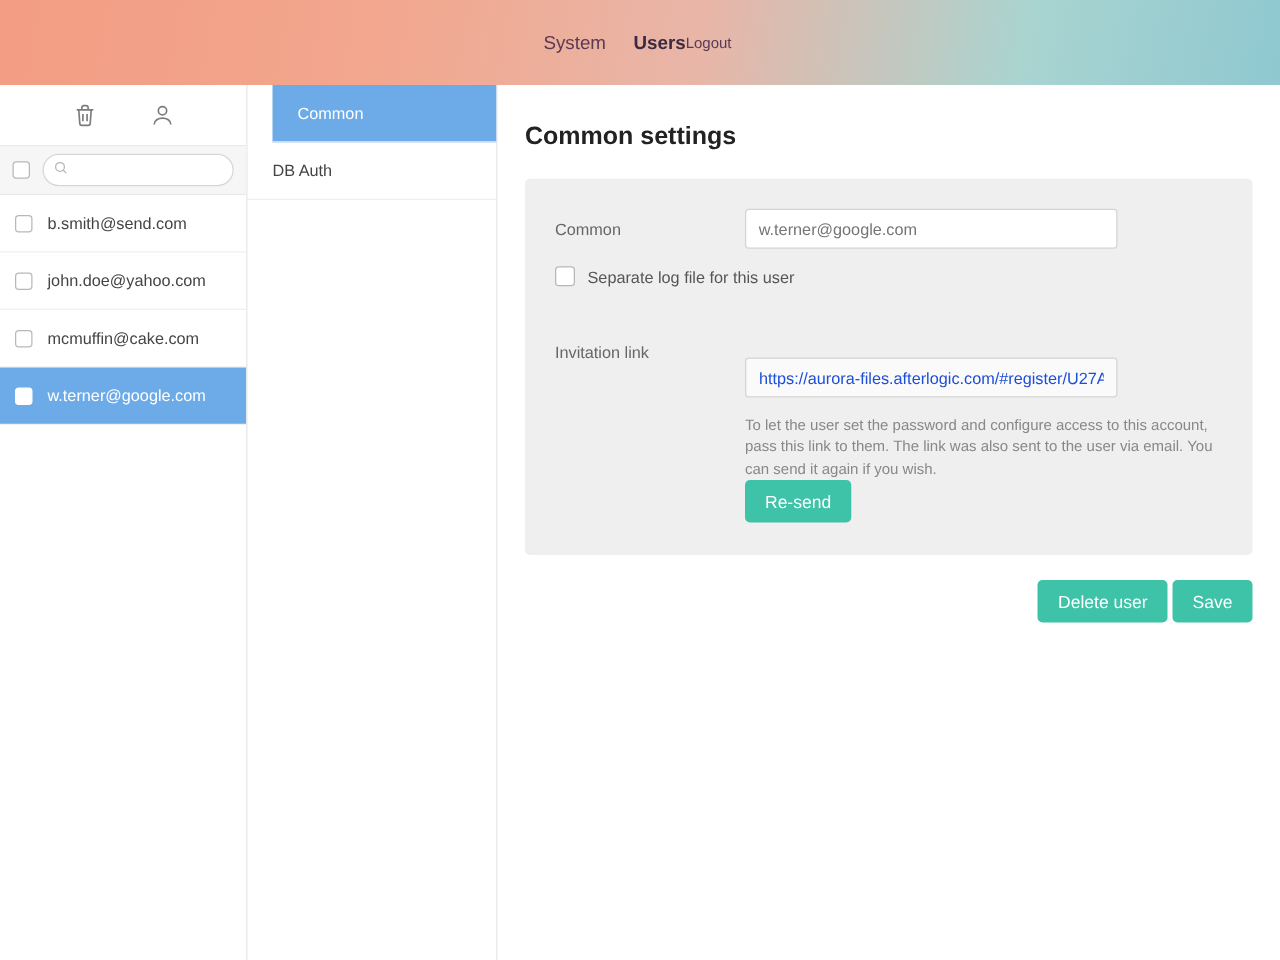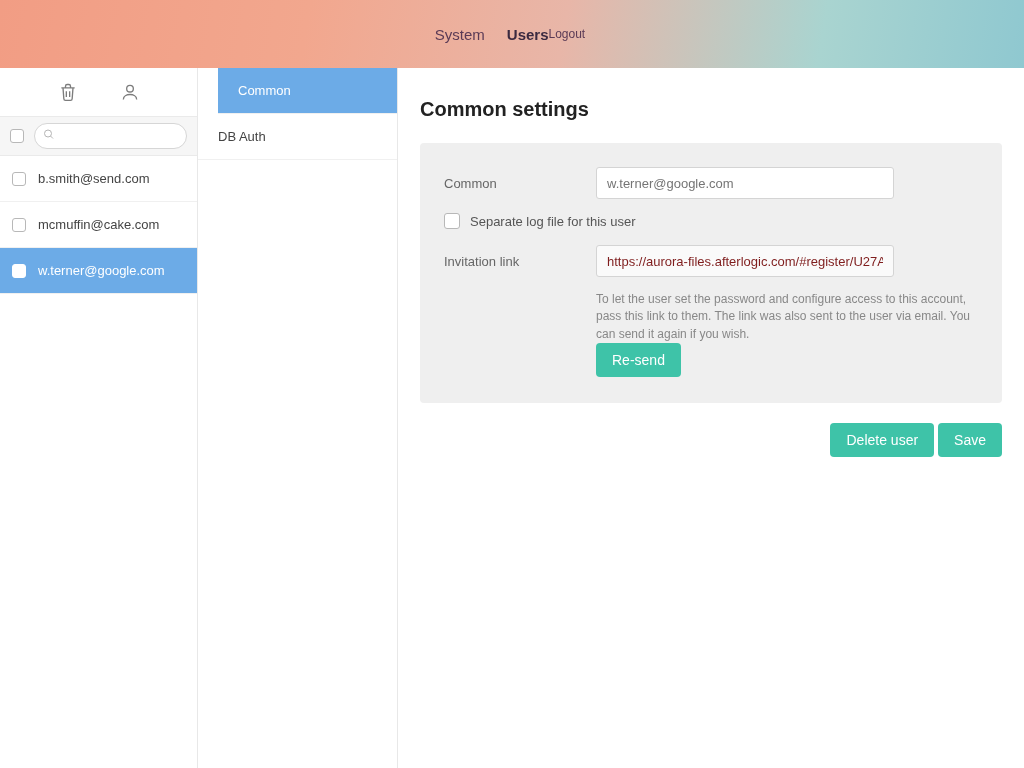--- a/index.html
+++ b/index.html
@@ -156,21 +156,21 @@
   .form-input {
     width: 298px;
     height: 32px;
     border: 1px solid #d4d4d4;
     background: #fff;
     border-radius: 3px;
     padding: 0 10px;
     font-size: 13px;
     color: #9a9a9a;
   }
-  .form-input.readonly { background:#fafafa; color:#7f1d1d; }
+  .form-input.readonly { background:#fafafa; color:#1d4ed8;margin-top:41px; }
   .check-row {
     display: flex;
     align-items: center;
     gap: 10px;
     margin: 4px 0 16px 0;
   }
   .check-row .chk { width:16px; height:16px; }
   .check-row span { font-size: 13px; color: #555; }
 
   .help {
@@ -245,20 +245,24 @@
       </div>
     </div>
 
     <div class="user-list">
       <div class="user-item">
         <div class="chk"></div>
         <span>b.smith@send.com</span>
       </div>
       <div class="user-item">
         <div class="chk"></div>
+        <span>john.doe@yahoo.com</span>
+      </div>
+      <div class="user-item">
+        <div class="chk"></div>
         <span>mcmuffin@cake.com</span>
       </div>
       <div class="user-item selected">
         <div class="chk white"></div>
         <span>w.terner@google.com</span>
       </div>
     </div>
   </div>
 
   <div class="middle">

